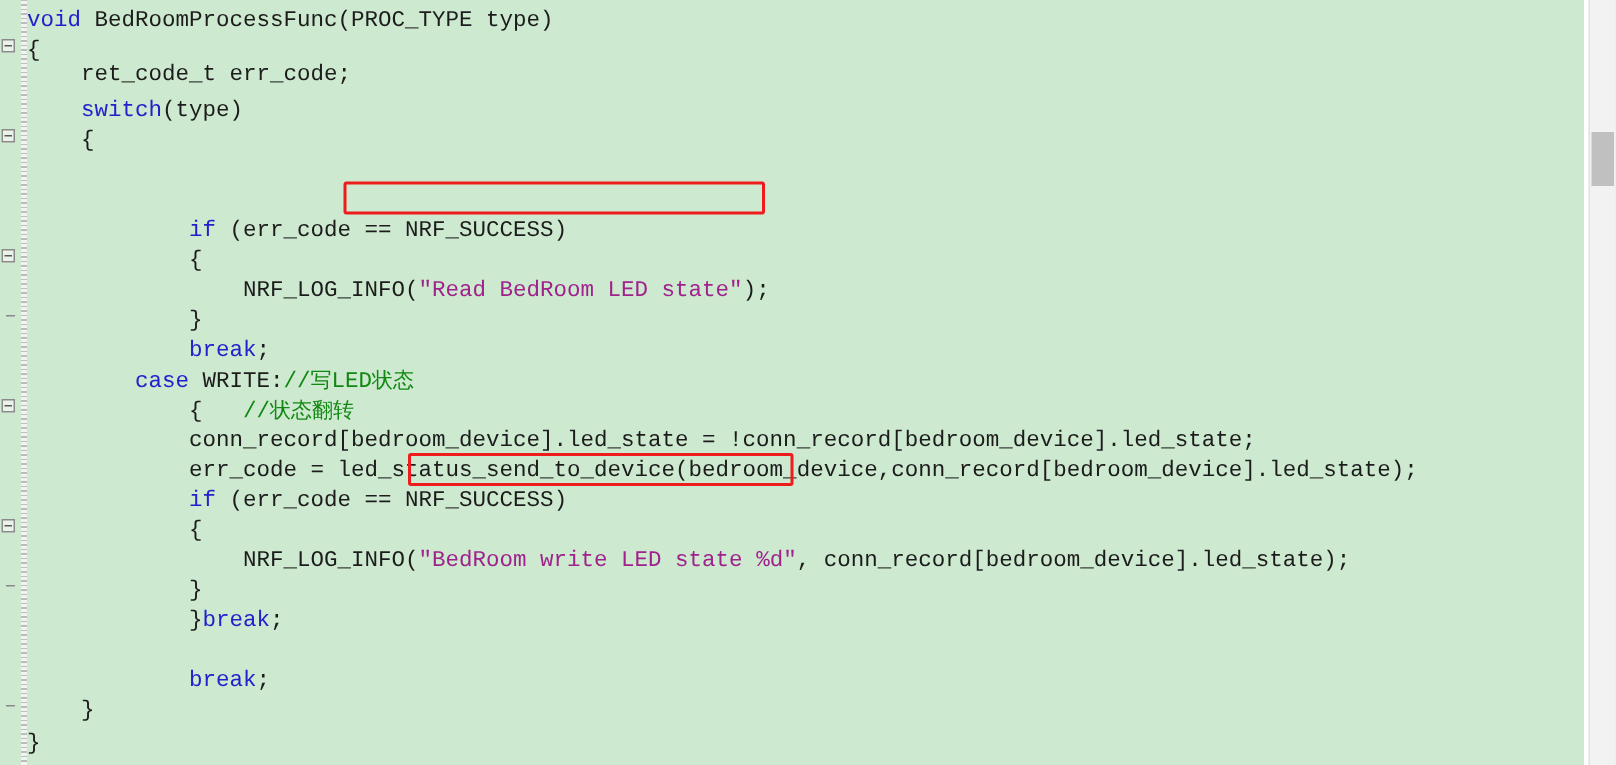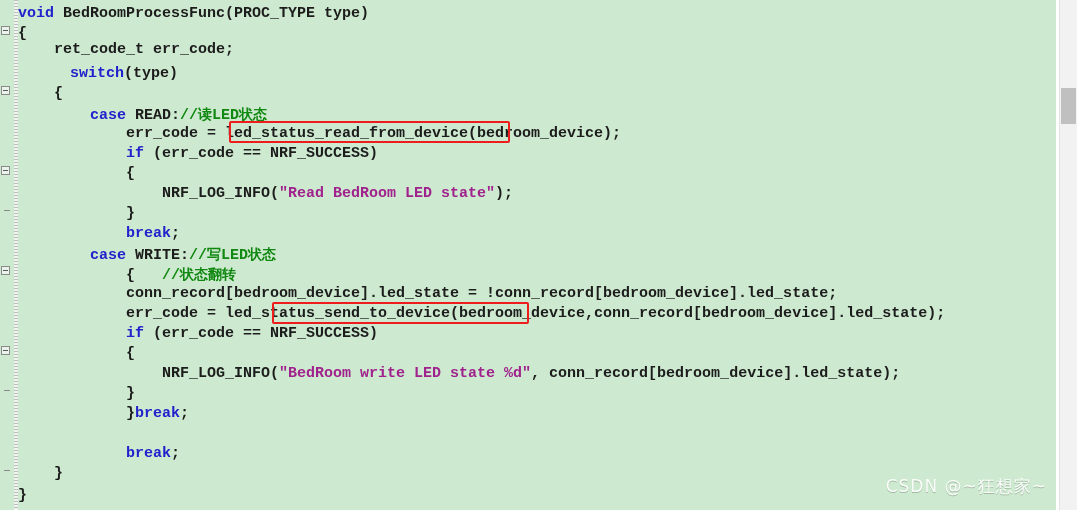--- a/index.html
+++ b/index.html
@@ -73,21 +73,20 @@
   }
 
   
   #code {
     position: absolute;
     left: 18px;
     top: 0;
     right: 22px;
     height: 398px;
     z-index: 2;
-    font-weight: bold;
   }
   .line {
     position: absolute;
     left: 0;
     height: 20px;
     line-height: 20px;
     font-size: 15px;
     letter-spacing: 0px;
     white-space: pre;
     color: #202020;
@@ -168,24 +167,22 @@
       <div class="fold-box" style="top: 346px;"></div>
       <div class="fold-tick" style="top: 210px;"></div>
       <div class="fold-tick" style="top: 390px;"></div>
       <div class="fold-tick" style="top: 470px;"></div>
     </div>
 
   <div id="code">
       <div class="line" style="top: 4px;"><span class="kw">void</span><span class="pln"> BedRoomProcessFunc(PROC_TYPE type)</span></div>
       <div class="line" style="top: 24px;"><span class="pln">{</span></div>
       <div class="line" style="top: 40px;"><span class="pln">    ret_code_t err_code;</span></div>
-      <div class="line" style="top: 64px; padding-left: 16px;"><span class="pln">    </span><span class="kw">switch</span><span class="pln">(type)</span></div>
+      <div class="line" style="top: 64px;"><span class="pln">    </span><span class="kw">switch</span><span class="pln">(type)</span></div>
       <div class="line" style="top: 84px;"><span class="pln">    {</span></div>
-      <div class="line" style="top: 104px;"><span class="pln">        </span><span class="kw">case</span><span class="pln"> READ:</span><span class="cmt">//</span><span class="cmt cjk">读</span><span class="cmt">LED</span><span class="cmt cjk">状态</span></div>
-      <div class="line" style="top: 124px;"><span class="pln">            err_code = led_status_read_from_device(bedroom_device);</span></div>
       <div class="line" style="top: 144px;"><span class="pln">            </span><span class="kw">if</span><span class="pln"> (err_code == NRF_SUCCESS)</span></div>
       <div class="line" style="top: 164px;"><span class="pln">            {</span></div>
       <div class="line" style="top: 184px;"><span class="pln">                NRF_LOG_INFO(</span><span class="str">"Read BedRoom LED state"</span><span class="pln">);</span></div>
       <div class="line" style="top: 204px;"><span class="pln">            }</span></div>
       <div class="line" style="top: 224px;"><span class="pln">            </span><span class="kw">break</span><span class="pln">;</span></div>
       <div class="line" style="top: 264px;"><span class="pln">            {   </span><span class="cmt">//</span><span class="cmt cjk">状态翻转</span></div>
       <div class="line" style="top: 244px;"><span class="pln">        </span><span class="kw">case</span><span class="pln"> WRITE:</span><span class="cmt">//</span><span class="cmt cjk">写</span><span class="cmt">LED</span><span class="cmt cjk">状态</span></div>
       <div class="line" style="top: 304px;"><span class="pln">            err_code = led_status_send_to_device(bedroom_device,conn_record[bedroom_device].led_state);</span></div>
       <div class="line" style="top: 284px;"><span class="pln">            conn_record[bedroom_device].led_state = !conn_record[bedroom_device].led_state;</span></div>
       <div class="line" style="top: 324px;"><span class="pln">            </span><span class="kw">if</span><span class="pln"> (err_code == NRF_SUCCESS)</span></div>
@@ -201,15 +198,14 @@
   <div id="highlight-layer">
       <div class="redbox" style="left: 229px; top: 121px; width: 281px; height: 22px;"></div>
       <div class="redbox" style="left: 272px; top: 302px; width: 257px; height: 22px;"></div>
     </div>
 
   <div id="editor-edge"></div>
   <div id="scroll-track">
     <div id="scroll-thumb" style="top: 88px; height: 36px;"></div>
   </div>
 
-  <div id="watermark">CSDN @~狂想家~</div>
 
 </div>
 
 </body></html>

